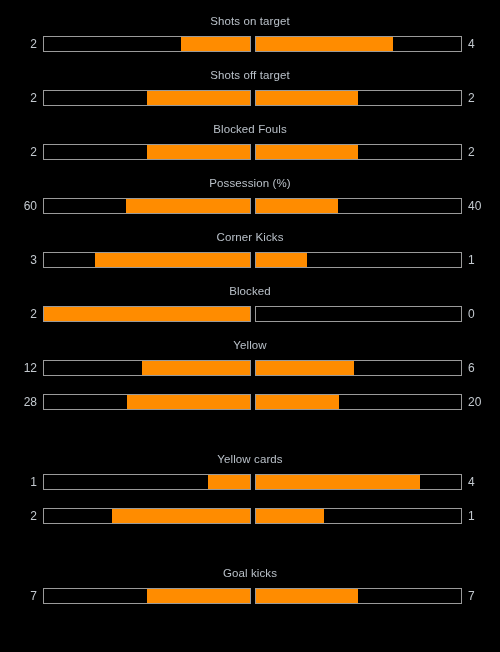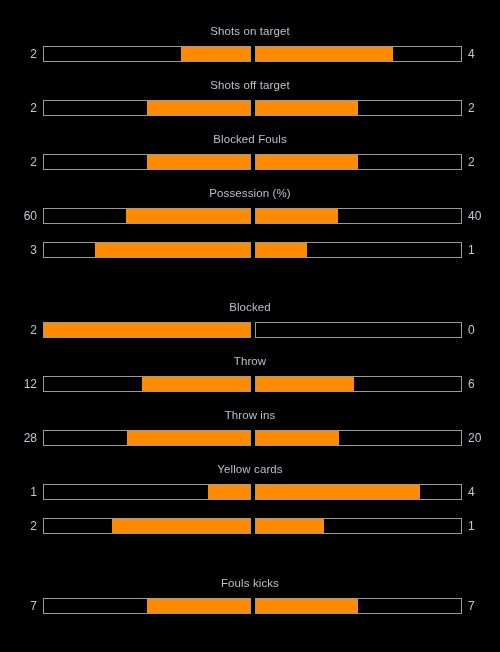--- a/index.html
+++ b/index.html
@@ -11,21 +11,21 @@
     width: 500px;
     height: 652px;
     font-family: "Liberation Sans", sans-serif;
     -webkit-font-smoothing: antialiased;
   }
   #stats-panel {
     width: 500px;
     height: 652px;
     background: #000000;
     box-sizing: border-box;
-    padding-top: 18px;
+    padding-top: 8px;
     overflow: hidden;
   }
   .stat-row {
     height: 54px;
     position: relative;
   }
   .stat-title {
     text-align: center;
     color: #b9c0c8;
     font-size: 11.5px;
@@ -137,20 +137,21 @@
         <div class="bar-track home">
           <div class="bar-fill" style="width: 60%;"></div>
         </div>
         <div class="bar-track away">
           <div class="bar-fill" style="width: 40%;"></div>
         </div>
         <div class="side-value right">40</div>
       </div>
     </div>
     <div class="stat-row">
+      <div class="stat-title">Corner Kicks</div>
       <div class="bars-line">
         <div class="side-value left">3</div>
         <div class="bar-track home">
           <div class="bar-fill" style="width: 75%;"></div>
         </div>
         <div class="bar-track away">
           <div class="bar-fill" style="width: 25%;"></div>
         </div>
         <div class="side-value right">1</div>
       </div>
@@ -162,34 +163,33 @@
         <div class="bar-track home">
           <div class="bar-fill" style="width: 100%;"></div>
         </div>
         <div class="bar-track away">
           <div class="bar-fill" style="width: 0%;"></div>
         </div>
         <div class="side-value right">0</div>
       </div>
     </div>
     <div class="stat-row">
-      <div class="stat-title">Throw</div>
+      <div class="stat-title">Yellow</div>
       <div class="bars-line">
         <div class="side-value left">12</div>
         <div class="bar-track home">
           <div class="bar-fill" style="width: 52.2%;"></div>
         </div>
         <div class="bar-track away">
           <div class="bar-fill" style="width: 47.8%;"></div>
         </div>
         <div class="side-value right">6</div>
       </div>
     </div>
     <div class="stat-row">
-      <div class="stat-title">Throw ins</div>
       <div class="bars-line">
         <div class="side-value left">28</div>
         <div class="bar-track home">
           <div class="bar-fill" style="width: 59.6%;"></div>
         </div>
         <div class="bar-track away">
           <div class="bar-fill" style="width: 40.4%;"></div>
         </div>
         <div class="side-value right">20</div>
       </div>
@@ -213,21 +213,21 @@
         <div class="bar-track home">
           <div class="bar-fill" style="width: 66.7%;"></div>
         </div>
         <div class="bar-track away">
           <div class="bar-fill" style="width: 33.3%;"></div>
         </div>
         <div class="side-value right">1</div>
       </div>
     </div>
     <div class="stat-row">
-      <div class="stat-title">Fouls kicks</div>
+      <div class="stat-title">Goal kicks</div>
       <div class="bars-line">
         <div class="side-value left">7</div>
         <div class="bar-track home">
           <div class="bar-fill" style="width: 50%;"></div>
         </div>
         <div class="bar-track away">
           <div class="bar-fill" style="width: 50%;"></div>
         </div>
         <div class="side-value right">7</div>
       </div>

